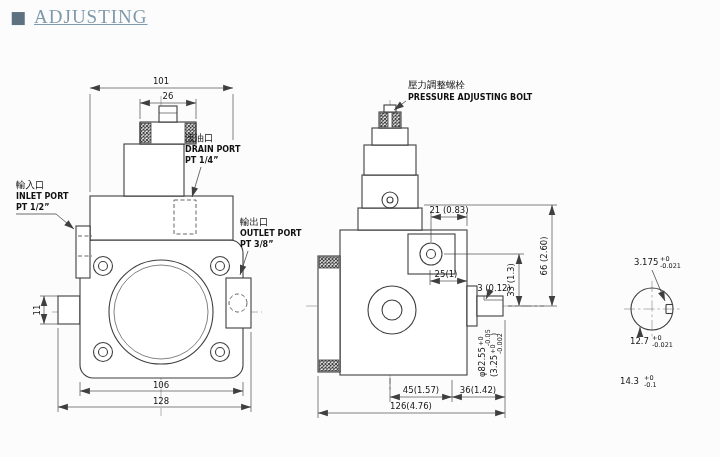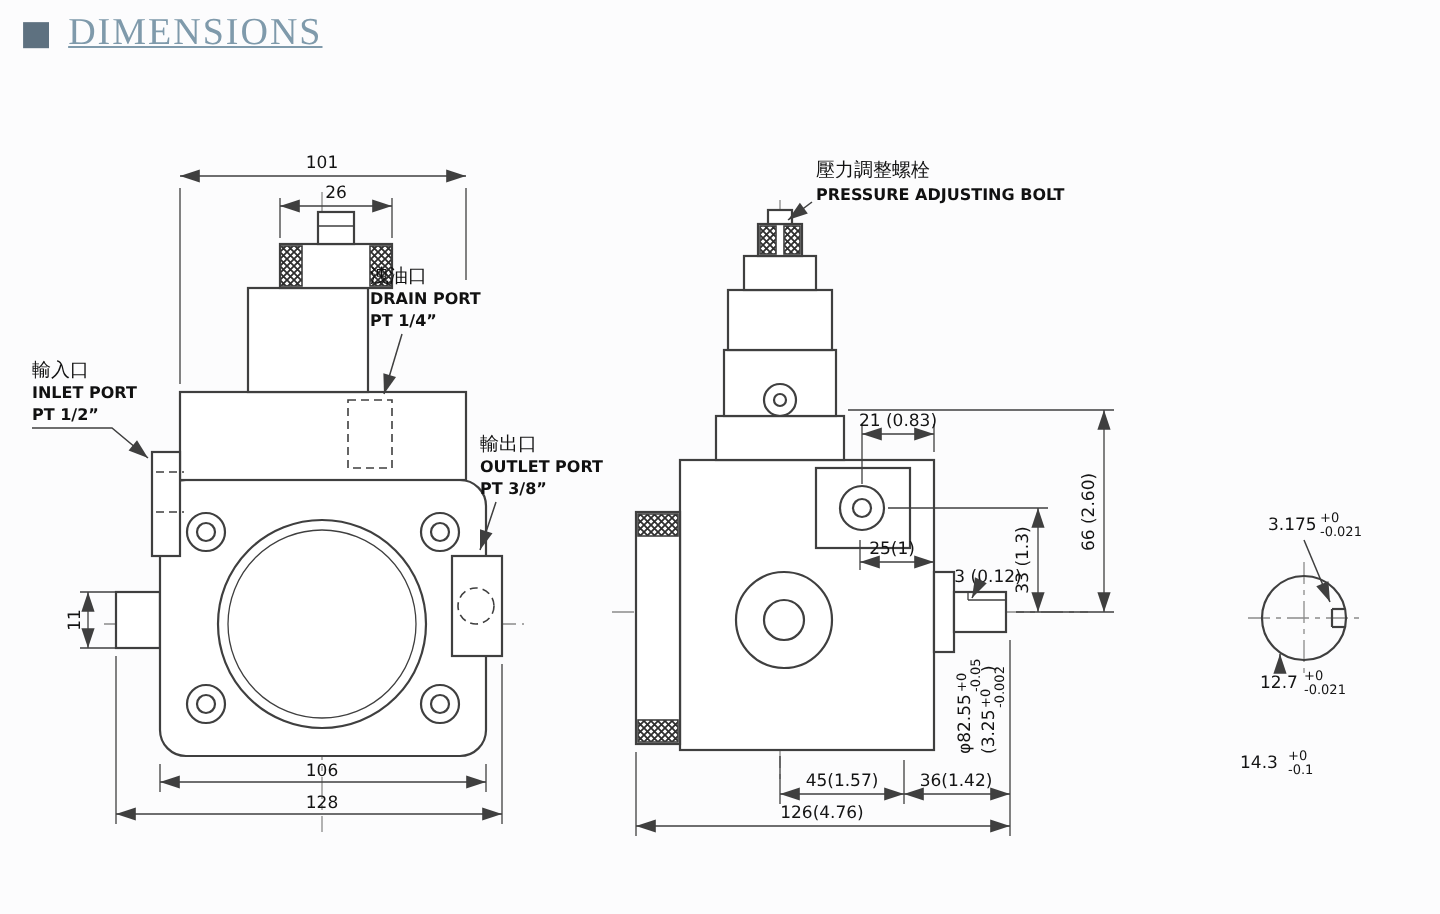--- a/index.html
+++ b/index.html
@@ -22,21 +22,21 @@
   text.d{font-size:8.5px;fill:#141414}
   text.s{font-size:6.5px;fill:#141414}
   text.cjk{font-size:9.5px;fill:#111}
   text.pb{font-size:8px;font-weight:bold;fill:#111}
 </style>
 </head>
 <body>
 
 <div class="header">
   <span class="bullet">■</span>
-  <span class="title-en">DIMENSIONS</span>
+  <span class="title-en">ADJUSTING</span>
 </div>
 
 <svg class="drawing" width="720" height="457" viewBox="0 0 720 457">
   <defs>
     <marker id="arr" viewBox="0 0 10 10" refX="9.5" refY="5" markerWidth="11" markerHeight="11" orient="auto-start-reverse" markerUnits="userSpaceOnUse">
       <path d="M0.5,2 L9.5,5 L0.5,8 Z" fill="#3f3f3f"></path>
     </marker>
     <pattern id="xhatch" width="3.5" height="3.5" patternUnits="userSpaceOnUse">
       <path d="M0,0 L3.5,3.5 M3.5,0 L0,3.5" stroke="#2e2e2e" stroke-width="0.9"></path>
     </pattern>

